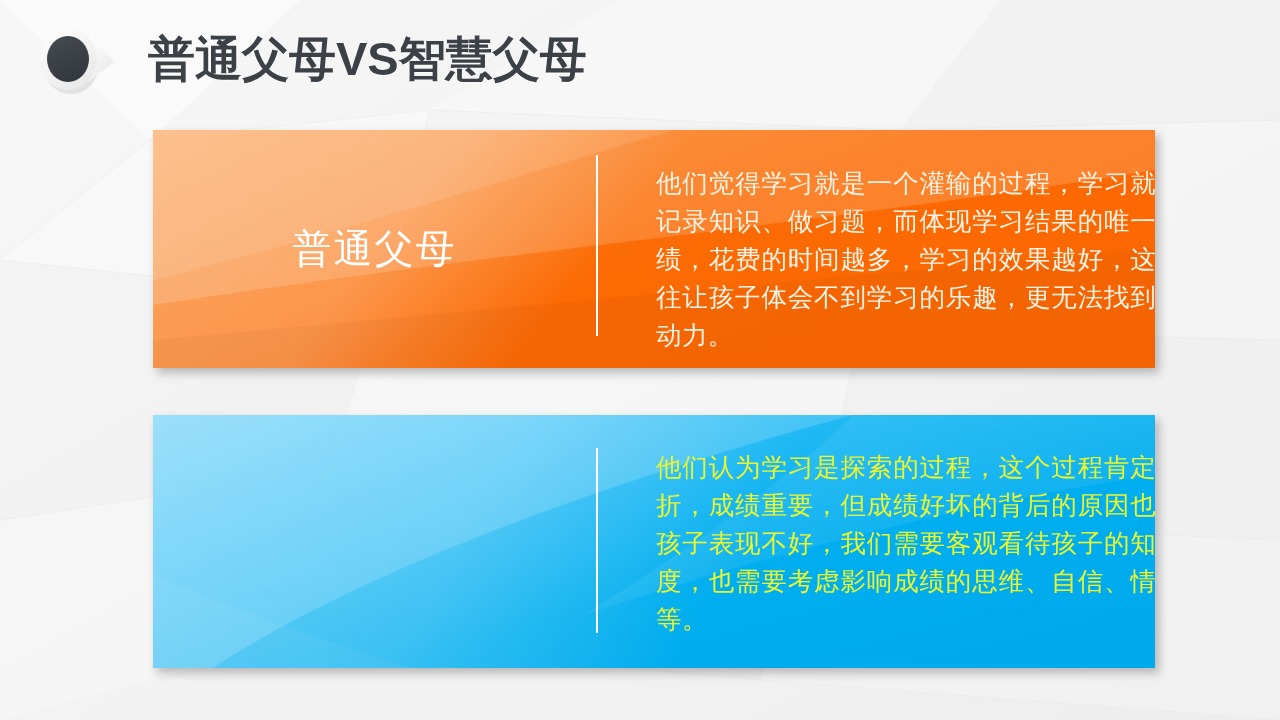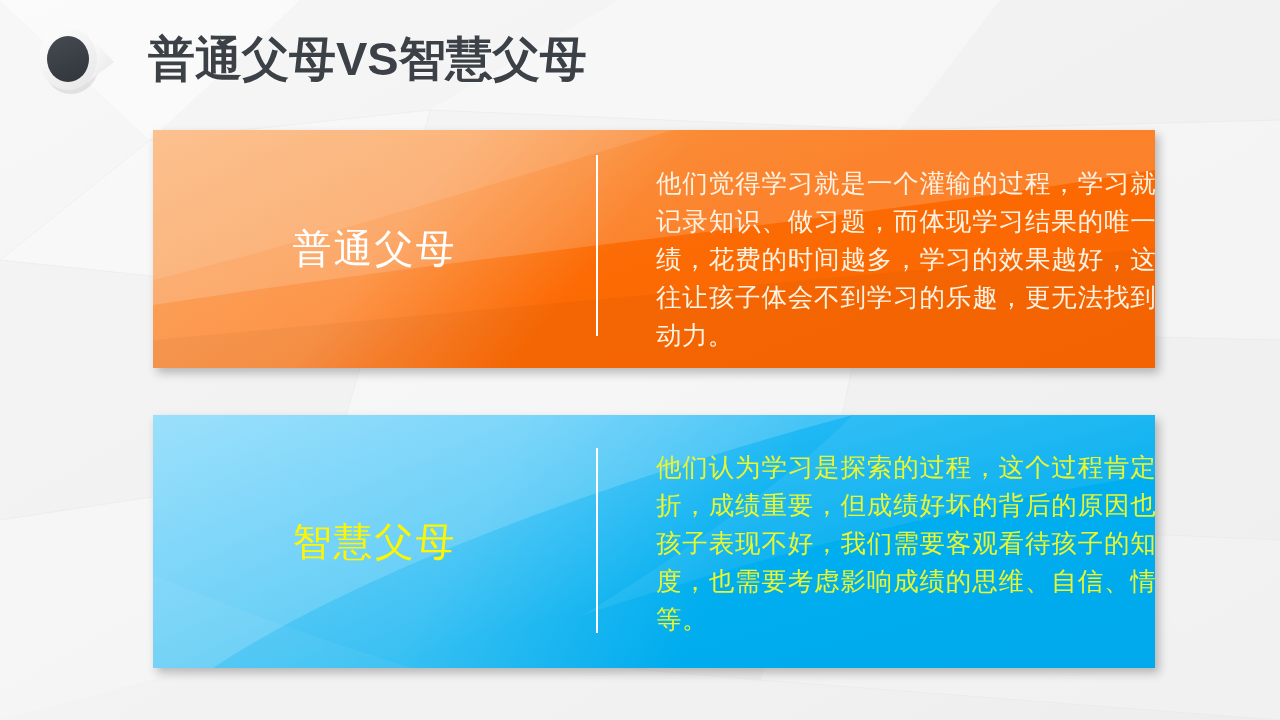--- a/index.html
+++ b/index.html
@@ -224,20 +224,19 @@
     <div id="body-orange" class="panel-body">他们觉得学习就是一个灌输的过程，学习就是需要孩子记录知识、做习题，而体现学习结果的唯一指标就是成绩，花费的时间越多，学习的效果越好，这样的态度往往让孩子体会不到学习的乐趣，更无法找到内在的学习动力。</div>
   </div>
 
   <div id="panel-blue" class="panel">
     <svg class="panel-sheen" viewBox="0 0 1002 253" preserveAspectRatio="none">
       <path d="M0,0 L700,0 C440,70 200,160 60,253 L0,253 Z" fill="#ffffff" opacity="0.17"></path>
       <path d="M700,0 L1002,0 L1002,60 C860,80 640,130 430,200 C560,120 650,50 700,0 Z" fill="#ffffff" opacity="0.07"></path>
       <path d="M0,253 L260,253 C120,210 50,180 0,160 Z" fill="#ffffff" opacity="0.05"></path>
     </svg>
 
-    <div id="label-blue" class="panel-label">智慧父母</div>
 
     <div id="divider-blue" class="panel-divider"></div>
 
     <div id="body-blue" class="panel-body">他们认为学习是探索的过程，这个过程肯定有波动、曲折，成绩重要，但成绩好坏的背后的原因也重要，如果孩子表现不好，我们需要客观看待孩子的知识的掌握程度，也需要考虑影响成绩的思维、自信、情绪、心态等等。</div>
   </div>
 
 </div>
 
 </body></html>

